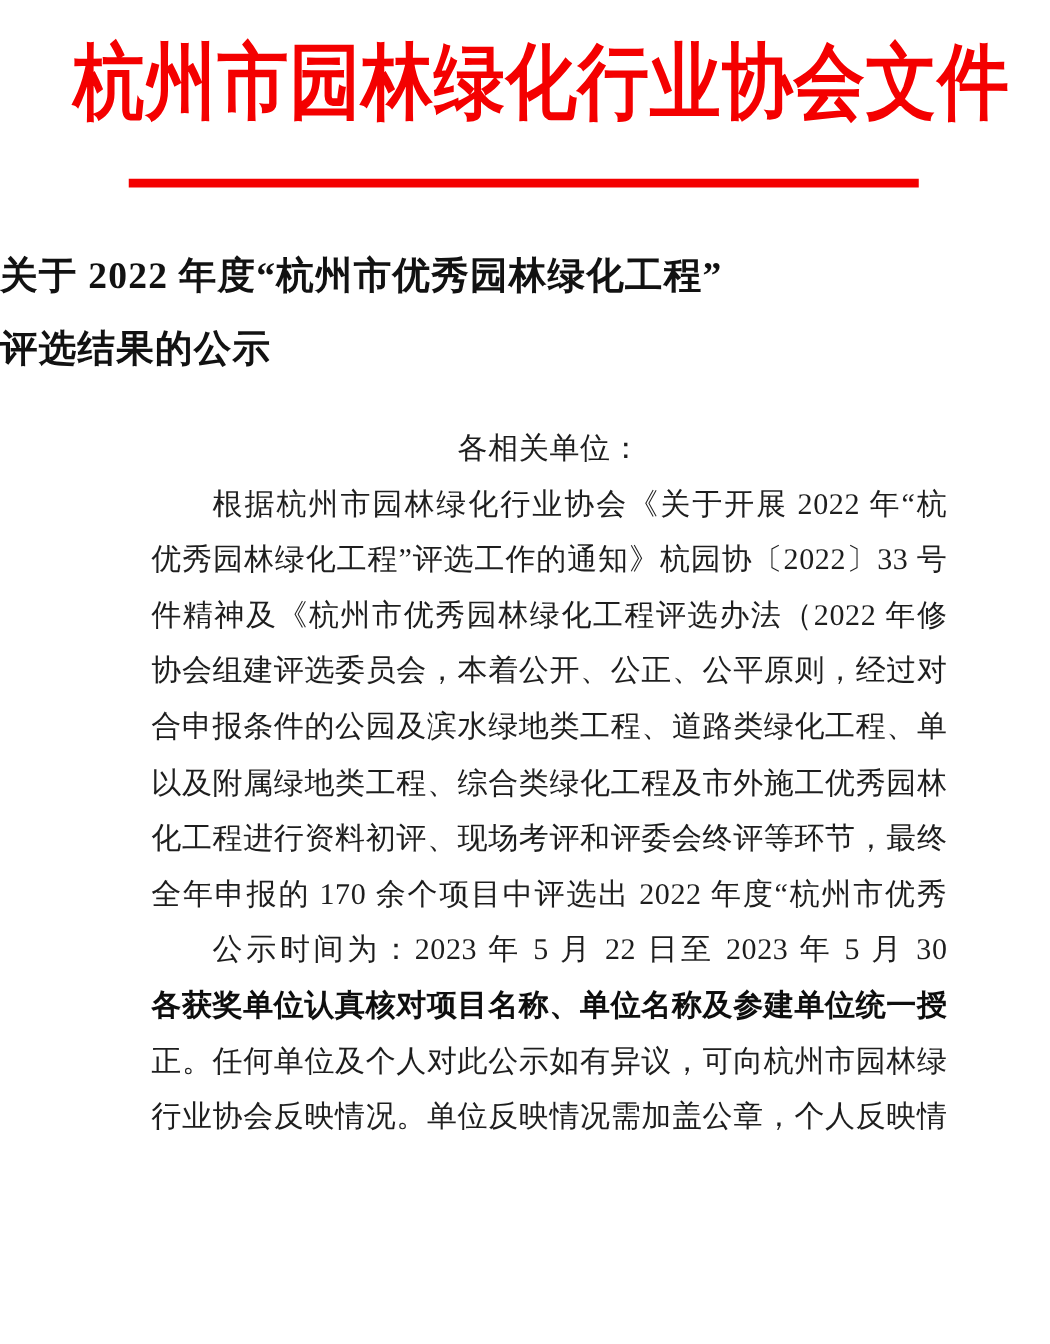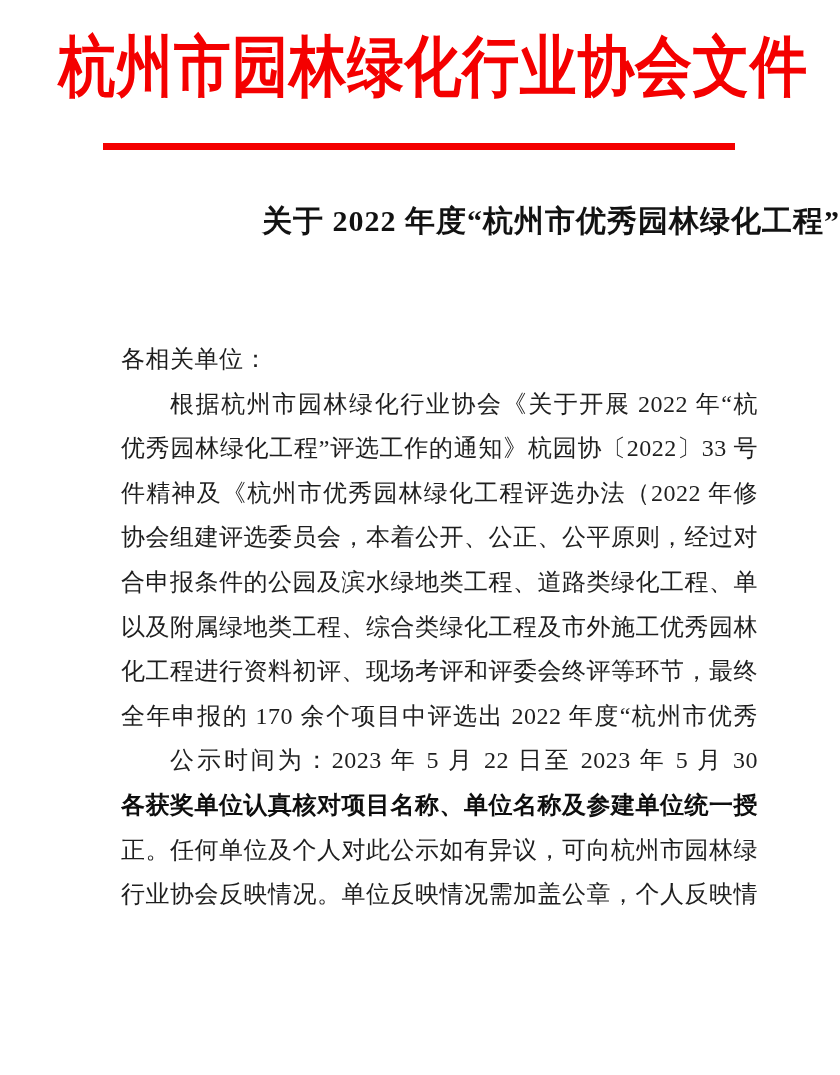--- a/index.html
+++ b/index.html
@@ -42,21 +42,21 @@
     height: 7px;
     background: #f40000;
   }
 
   
   .doc-title {
     position: absolute;
     top: 191px;
     left: 0;
     width: 100%;
-    text-align: right;
+    text-align: left;
     font-weight: 700;
     font-size: 30px;
     line-height: 59px;
     color: #121212;
     letter-spacing: 1px;
   }
 
   
   .body-text {
     position: absolute;
@@ -64,41 +64,42 @@
     left: 121px;
     width: 637px;
     font-size: 24px;
     line-height: 44.6px;
     color: #1e1e1e;
     letter-spacing: 0.5px;
   }
   .line {
     height: 44.6px;
     overflow: hidden;
-    text-align: left;
+    text-align: center;
   }
   .line.just {
     text-align: justify;
     text-align-last: justify;
     text-justify: inter-character;
   }
   .line.ind { text-indent: 49px; }
   .b { font-weight: 700; color: #0e0e0e; }
 </style>
 </head>
 <body>
 
 <div class="page">
 
   <div class="letterhead">杭州市园林绿化行业协会文件</div>
 
   <div class="red-rule"></div>
 
   <div class="doc-title">
     <div>关于 2022 年度“杭州市优秀园林绿化工程”</div>
+    <div>评选结果的公示</div>
   </div>
 
   <div class="body-text">
       <div class="line"><span>各相关单位：</span></div>
       <div class="line just ind"><span>根据杭州市园林绿化行业协会《关于开展 2022 年“杭州市</span></div>
       <div class="line just"><span>优秀园林绿化工程”评选工作的通知》杭园协〔2022〕33 号文</span></div>
       <div class="line just"><span>件精神及《杭州市优秀园林绿化工程评选办法（2022 年修改）》，</span></div>
       <div class="line just"><span>协会组建评选委员会，本着公开、公正、公平原则，经过对符</span></div>
       <div class="line just"><span>合申报条件的公园及滨水绿地类工程、道路类绿化工程、单位</span></div>
       <div class="line just"><span>以及附属绿地类工程、综合类绿化工程及市外施工优秀园林绿</span></div>

